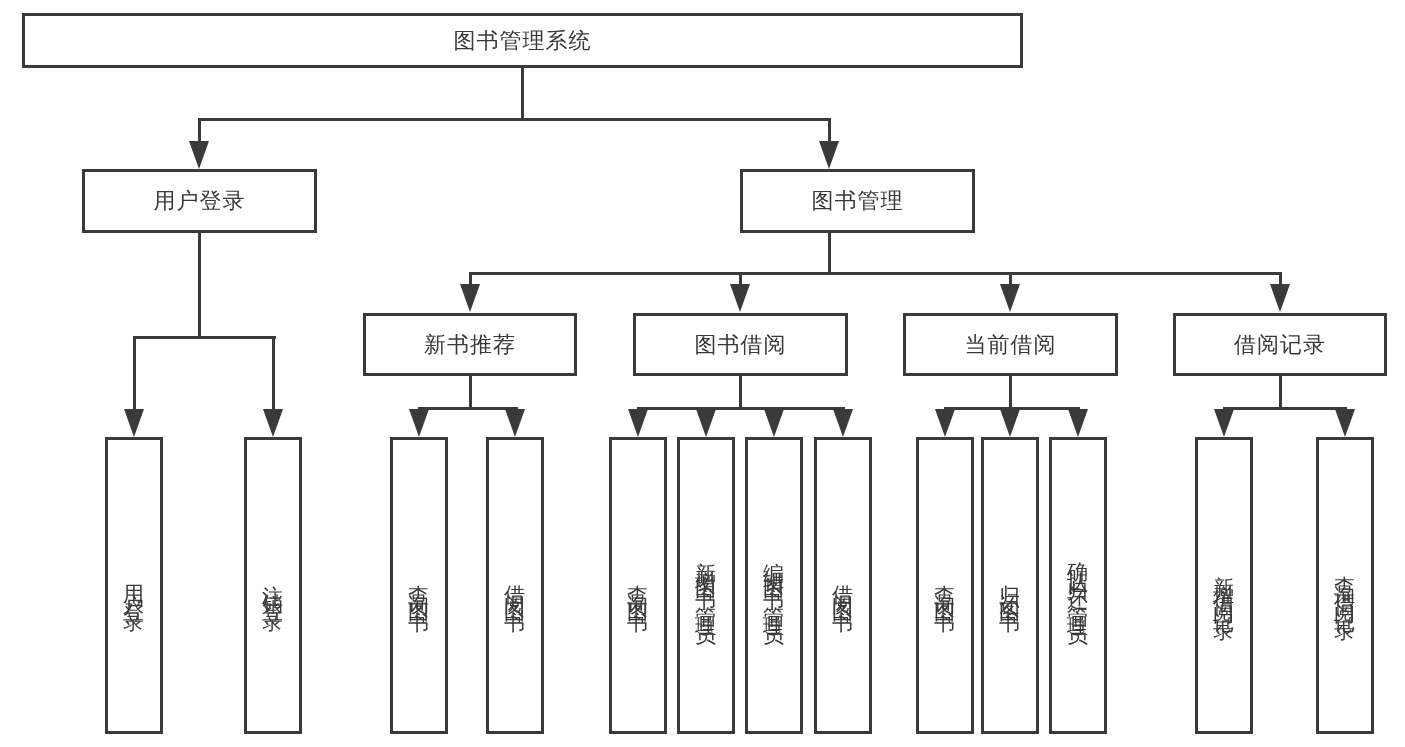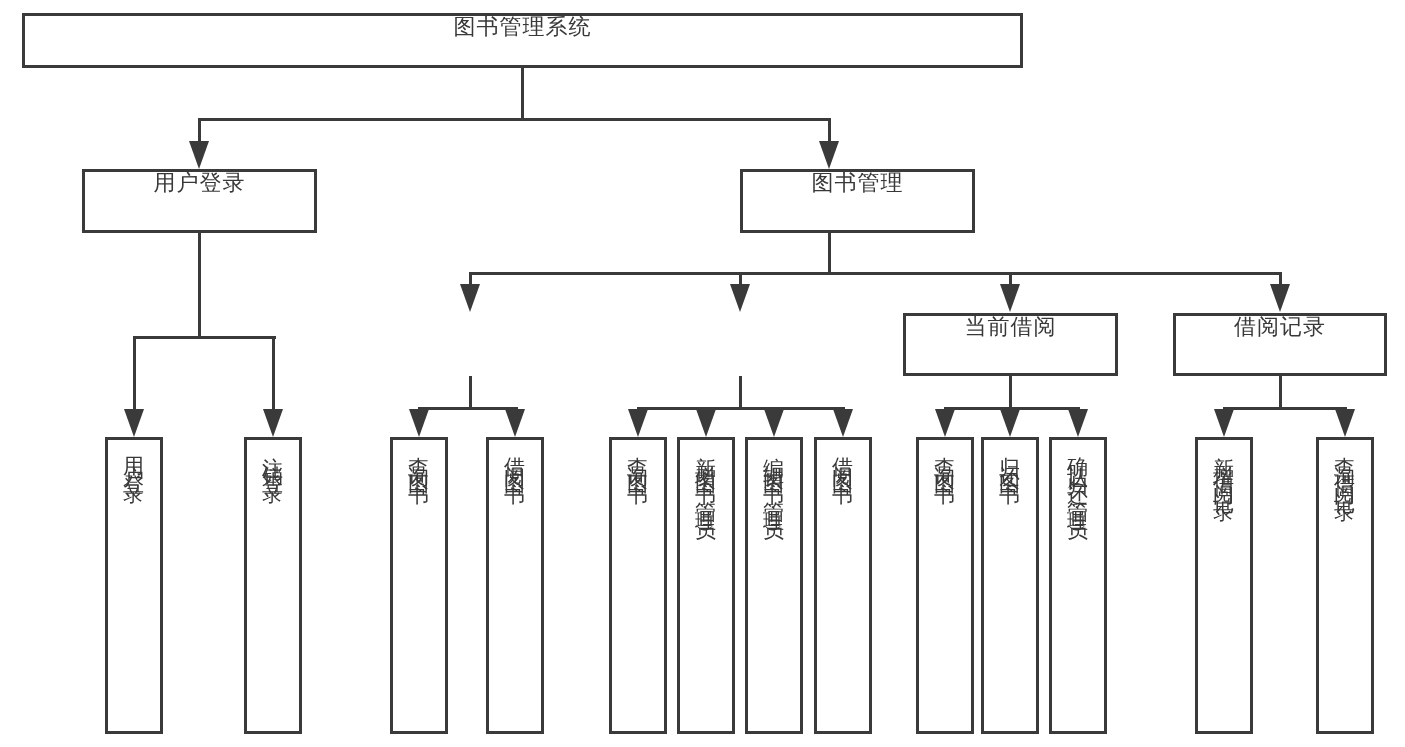--- a/index.html
+++ b/index.html
@@ -16,21 +16,21 @@
     background:var(--pagebg);
     font-family:"Liberation Sans",sans-serif;
     color:var(--text);
     overflow:hidden;
   }
   .box{
     position:absolute;
     box-sizing:border-box;
     background:var(--boxbg);
     border:3px solid var(--line);
-    display:flex;align-items:flex-start;justify-content:center;
+    display:flex;align-items:center;justify-content:center;
   }
   .hlabel{
     font-size:22px;
     letter-spacing:1px;
     line-height:1;
     white-space:nowrap;
   }
   .vtext{
     writing-mode:vertical-rl;
     text-orientation:mixed;
@@ -69,20 +69,26 @@
     <span class="hlabel">图书管理系统</span>
   </div>
 
   <div class="box" style="left:82px;top:169px;width:235px;height:64px;">
     <span class="hlabel">用户登录</span>
   </div>
   <div class="box" style="left:740px;top:169px;width:235px;height:64px;">
     <span class="hlabel">图书管理</span>
   </div>
 
+  <div class="box" style="left:363px;top:313px;width:214px;height:63px;">
+    <span class="hlabel">新书推荐</span>
+  </div>
+  <div class="box" style="left:633px;top:313px;width:215px;height:63px;">
+    <span class="hlabel">图书借阅</span>
+  </div>
   <div class="box" style="left:903px;top:313px;width:215px;height:63px;">
     <span class="hlabel">当前借阅</span>
   </div>
   <div class="box" style="left:1173px;top:313px;width:214px;height:63px;">
     <span class="hlabel">借阅记录</span>
   </div>
 
   <div class="box" style="left:105px;top:437px;width:58px;height:297px;">
     <span class="vtext">用户登录</span>
   </div>

